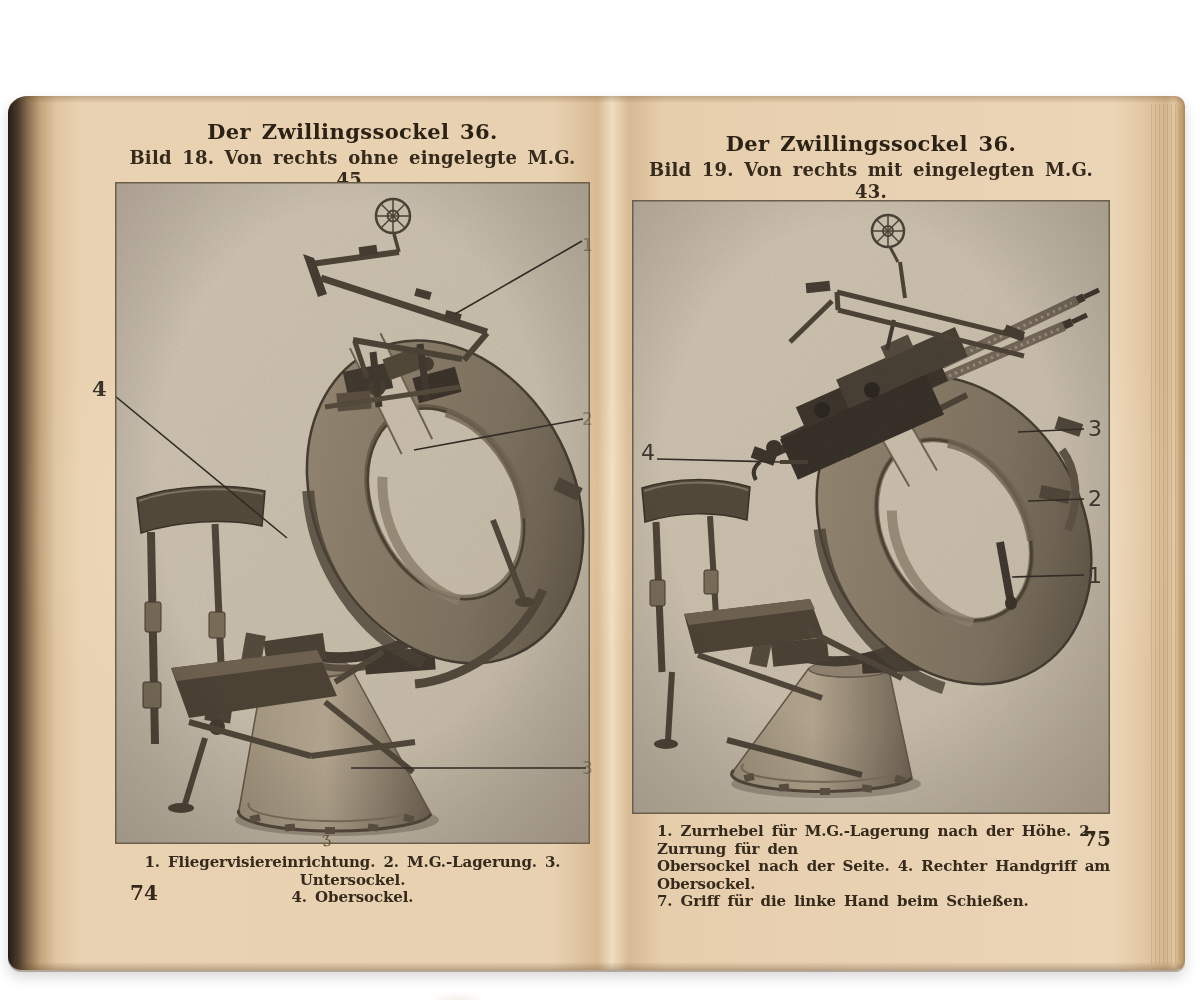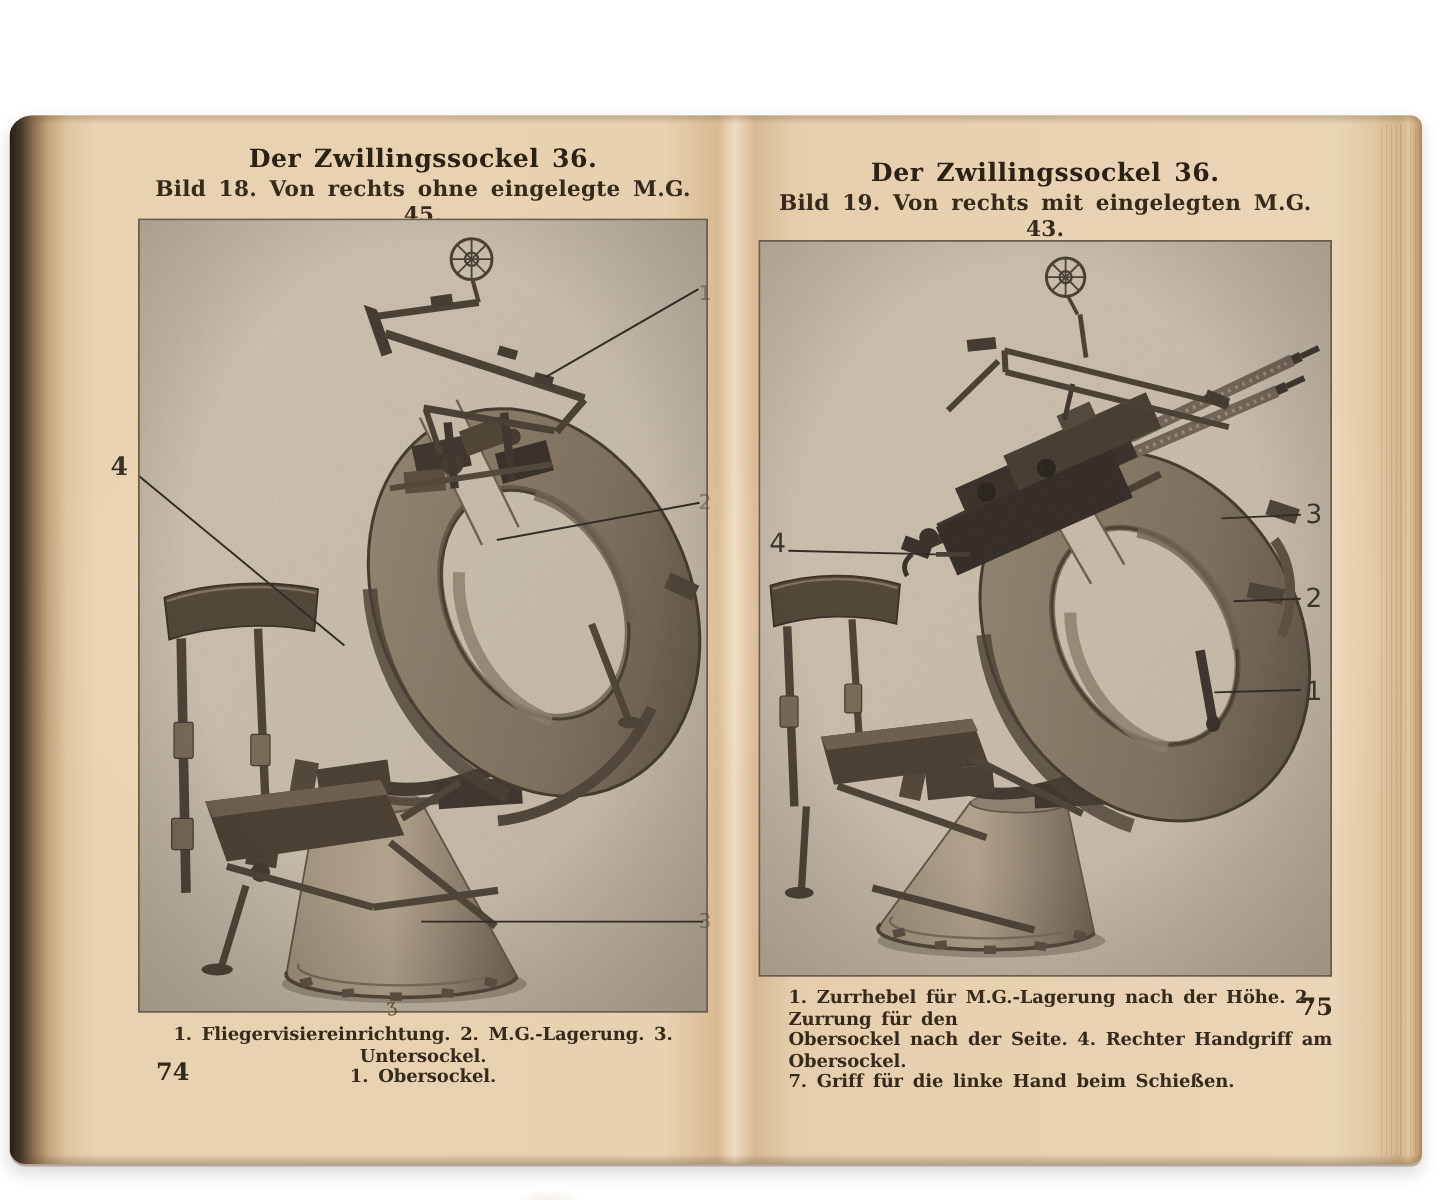--- a/index.html
+++ b/index.html
@@ -205,21 +205,21 @@
 
   <span class="callout-html co-dark" style="left:92px;top:344px;">4</span>
   <span class="callout-html co-faint" style="left:582px;top:203px;">1</span>
   <span class="callout-html co-faint" style="left:582px;top:377px;">2</span>
   <span class="callout-html co-faint" style="left:582px;top:726px;">3</span>
 
   <span class="page-mark" style="left:322px;top:797px;">ʒ</span>
 
   <div class="caption centered" style="left:115px;top:822px;width:475px;text-align:center;">
     <div>1. Fliegervisiereinrichtung. 2. M.G.-Lagerung. 3. Untersockel.</div>
-    <div>1. Obersockel.</div>
+    <div>4. Obersockel.</div>
   </div>
   <div class="pagenum" style="left:130px;top:849px;">74</div>
 
   <div class="heading" style="left:632px;top:100px;width:478px;">Der Zwillingssockel 36.</div>
   <div class="subheading" style="left:632px;top:127px;width:478px;">Bild 19. Von rechts mit eingelegten M.G. 43.</div>
 
   <div class="figure" style="left:632px;top:168px;width:478px;height:614px;">
     <svg width="478" height="614" viewBox="0 0 478 614" role="img">
       <defs>
         <linearGradient id="bgR" x1="0" y1="0" x2="1" y2="1">

